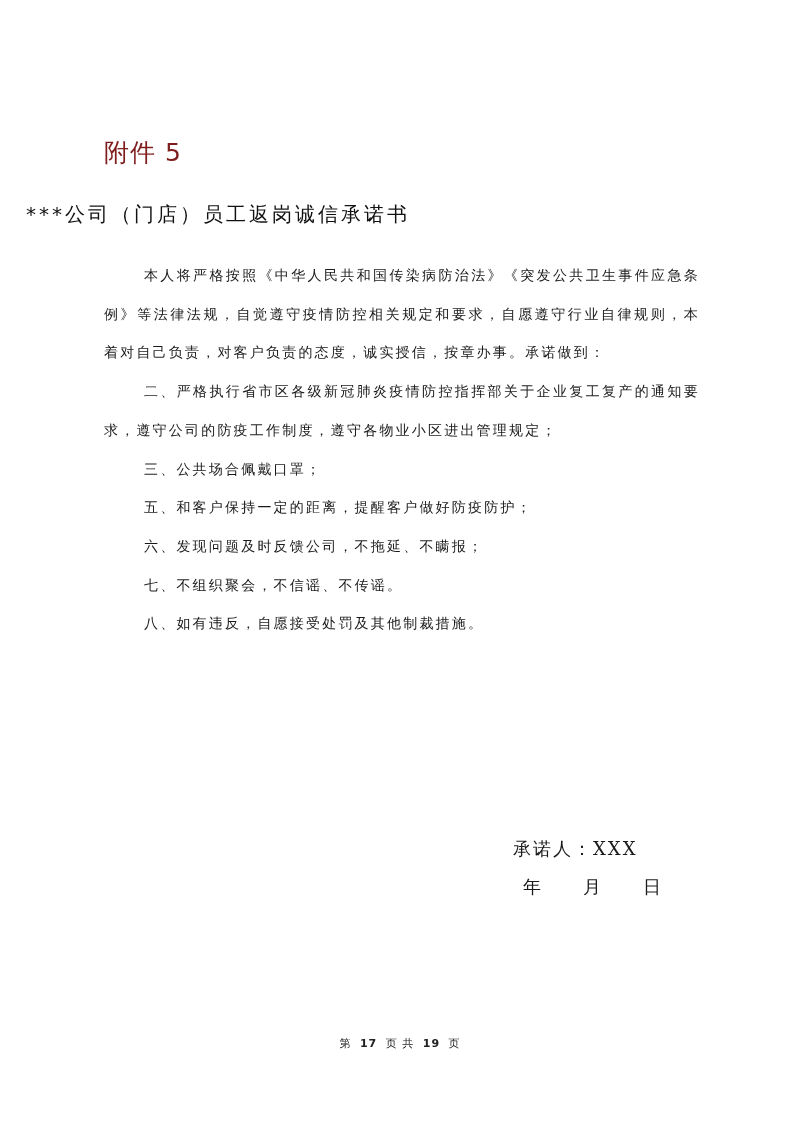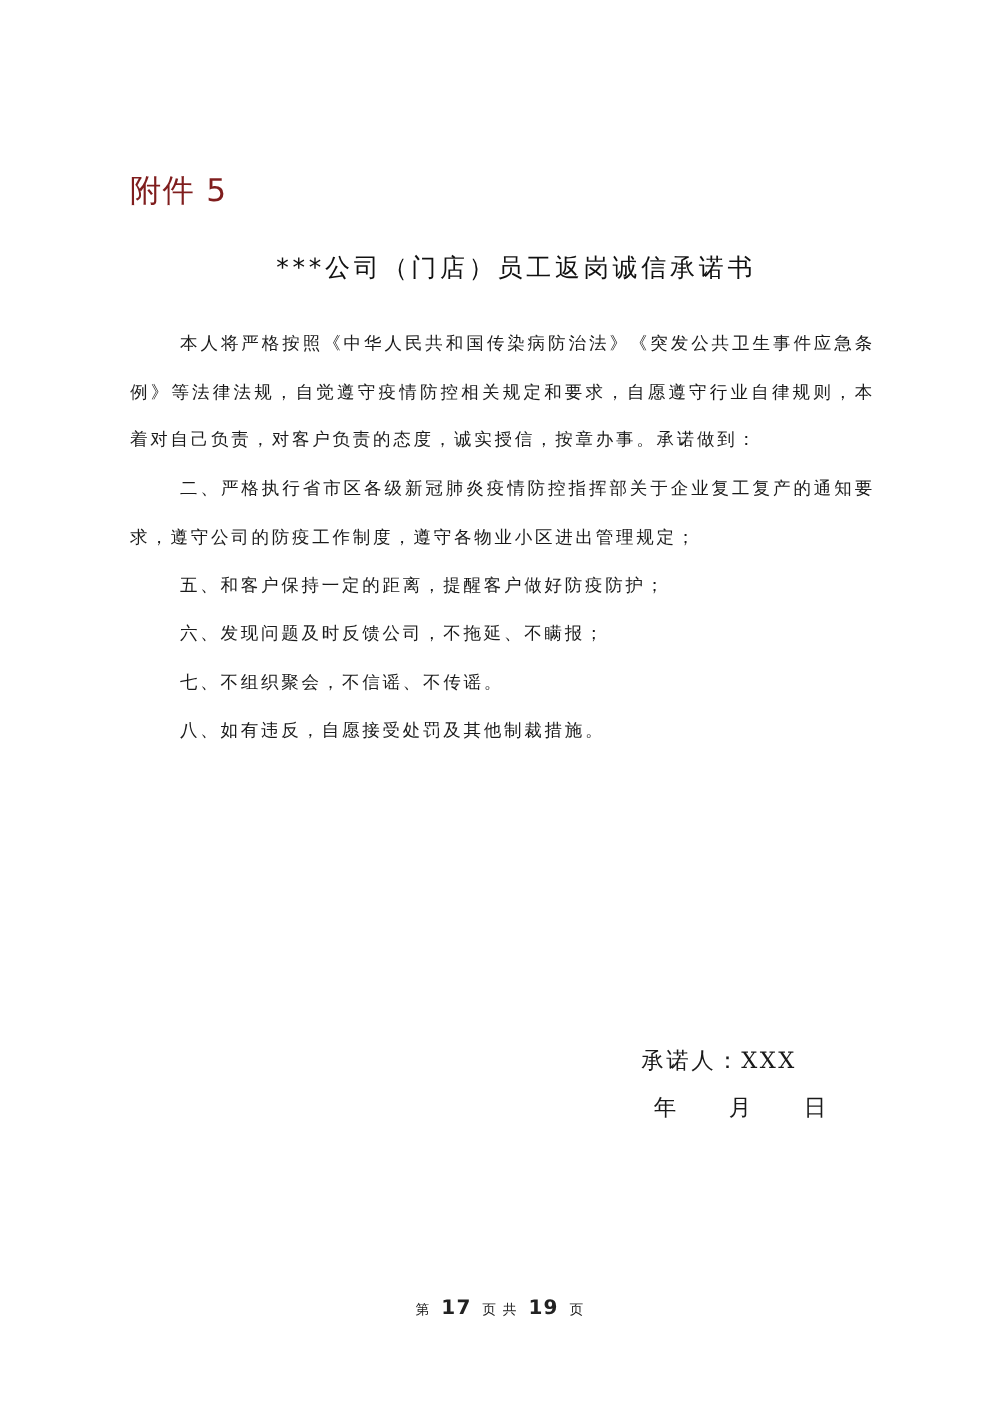--- a/index.html
+++ b/index.html
@@ -8,21 +8,21 @@
     color: #1a1a1a;
     font-family: "DejaVu Serif", "Liberation Serif", serif;
   }
   .attach {
     position: absolute; left: 104px; top: 136px;
     font-family: "DejaVu Sans", "Liberation Sans", sans-serif;
     font-size: 25px; letter-spacing: 1px; color: #7f1d1d;
   }
   .title {
     position: absolute; left: 0; right: 0; top: 201px;
-    text-align: center; padding-left: 26px;
+    text-align: left; padding-left: 26px;
     font-family: "DejaVu Sans", "Liberation Sans", sans-serif;
     font-size: 20px; letter-spacing: 3px; color: #111;
   }
   .body {
     position: absolute; left: 104px; width: 596px; top: 256px;
     font-size: 14px; line-height: 38.7px; letter-spacing: 2.2px;
     text-align: justify;
   }
   .para { margin: 0; text-indent: 40px; }
   .sign {
@@ -30,31 +30,32 @@
     font-size: 18px; line-height: 38px; letter-spacing: 2px;
   }
   .date { display: flex; gap: 0; margin-left: 10px; }
   .date span { display: inline-block; }
   .date .y { width: 60px; }
   .date .m { width: 60px; }
   .footer {
     position: absolute; left: 0; right: 0; top: 1036px;
     text-align: center; font-size: 11px; letter-spacing: 1px; color: #222;
   }
-  .footer b { font-family: "DejaVu Sans", "Liberation Sans", sans-serif; font-weight: bold; font-size: 16px; margin: 16px 4px; }
+  .footer b { font-family: "DejaVu Sans", "Liberation Sans", sans-serif; font-weight: bold; font-size: 11px; margin: 16px 4px; }
 </style>
 </head>
 <body>
 
 <div class="attach">附件 5</div>
 <div class="title">***公司（门店）员工返岗诚信承诺书</div>
 
 <div class="body">
   <p class="para">本人将严格按照《中华人民共和国传染病防治法》《突发公共卫生事件应急条例》等法律法规，自觉遵守疫情防控相关规定和要求，自愿遵守行业自律规则，本着对自己负责，对客户负责的态度，诚实授信，按章办事。承诺做到：</p>
   <p class="para">二、严格执行省市区各级新冠肺炎疫情防控指挥部关于企业复工复产的通知要求，遵守公司的防疫工作制度，遵守各物业小区进出管理规定；</p>
+  <p class="para">三、公共场合佩戴口罩；</p>
   <p class="para">五、和客户保持一定的距离，提醒客户做好防疫防护；</p>
   <p class="para">六、发现问题及时反馈公司，不拖延、不瞒报；</p>
   <p class="para">七、不组织聚会，不信谣、不传谣。</p>
   <p class="para">八、如有违反，自愿接受处罚及其他制裁措施。</p>
 </div>
 
 <div class="sign">
   <div>承诺人：XXX</div>
   <div class="date">
     <span class="y">年</span>

